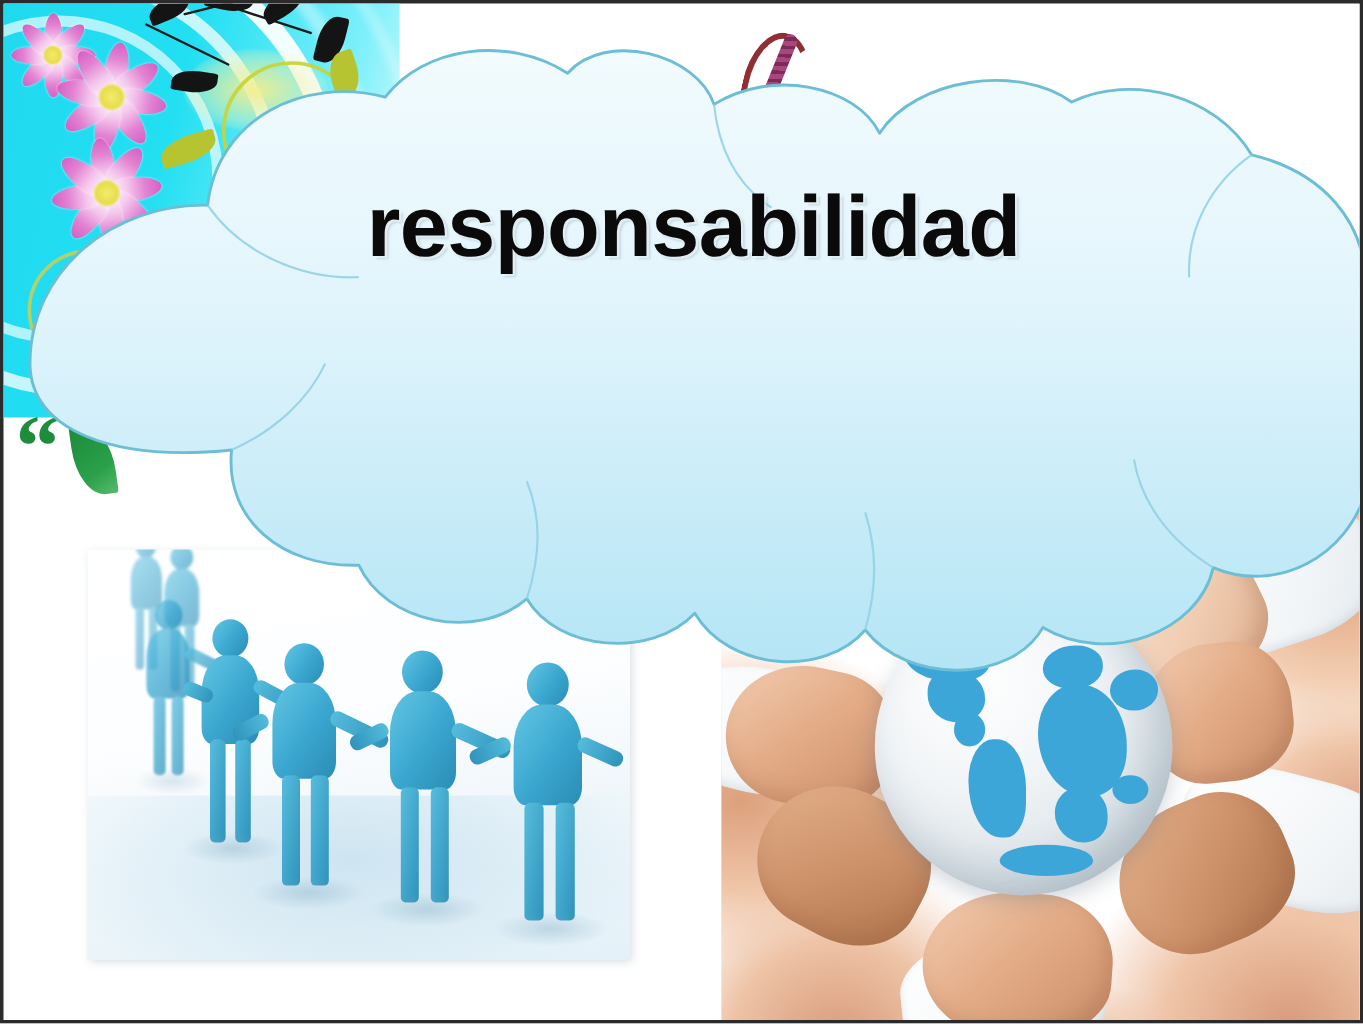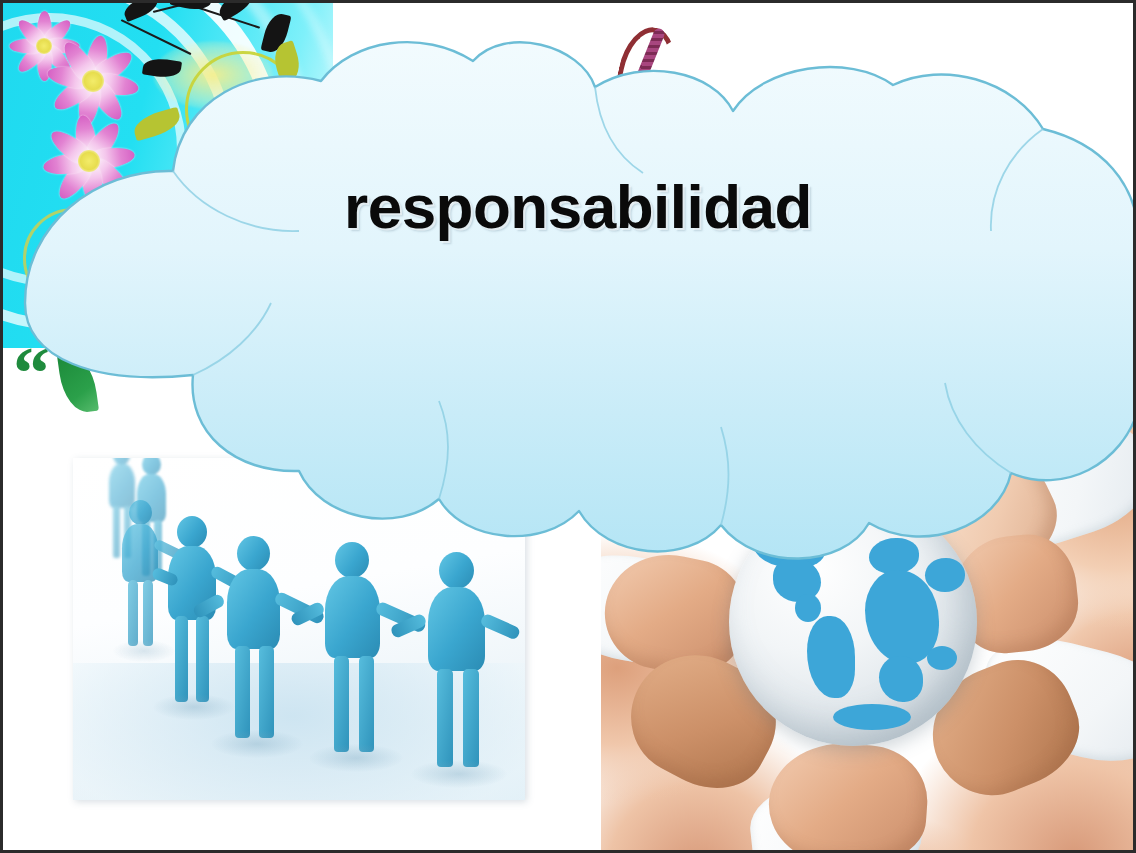--- a/index.html
+++ b/index.html
@@ -302,21 +302,21 @@
     text-shadow: 2px 2px 0 rgba(255,255,255,.55), 3px 3px 2px rgba(120,150,165,.35);
   }
   .title-line1 { font-size: 62px; white-space: nowrap; }
   .title-line1 .conj {
     font-size: 33px;
     font-weight: 700;
     vertical-align: 4px;
     margin-left: 34px;
     letter-spacing: 0;
   }
-  .title-line2 { font-size: 62px; margin-top: 31px; }
+  .title-line2 { font-size: 72px; margin-top: 8px; }
   .title-line3 { font-size: 62px; margin-top: 20px; }
 </style>
 </head>
 <body>
 
 <div id="slide">
 
   <div class="page-bg"></div>
 
   <div class="floral-panel">

